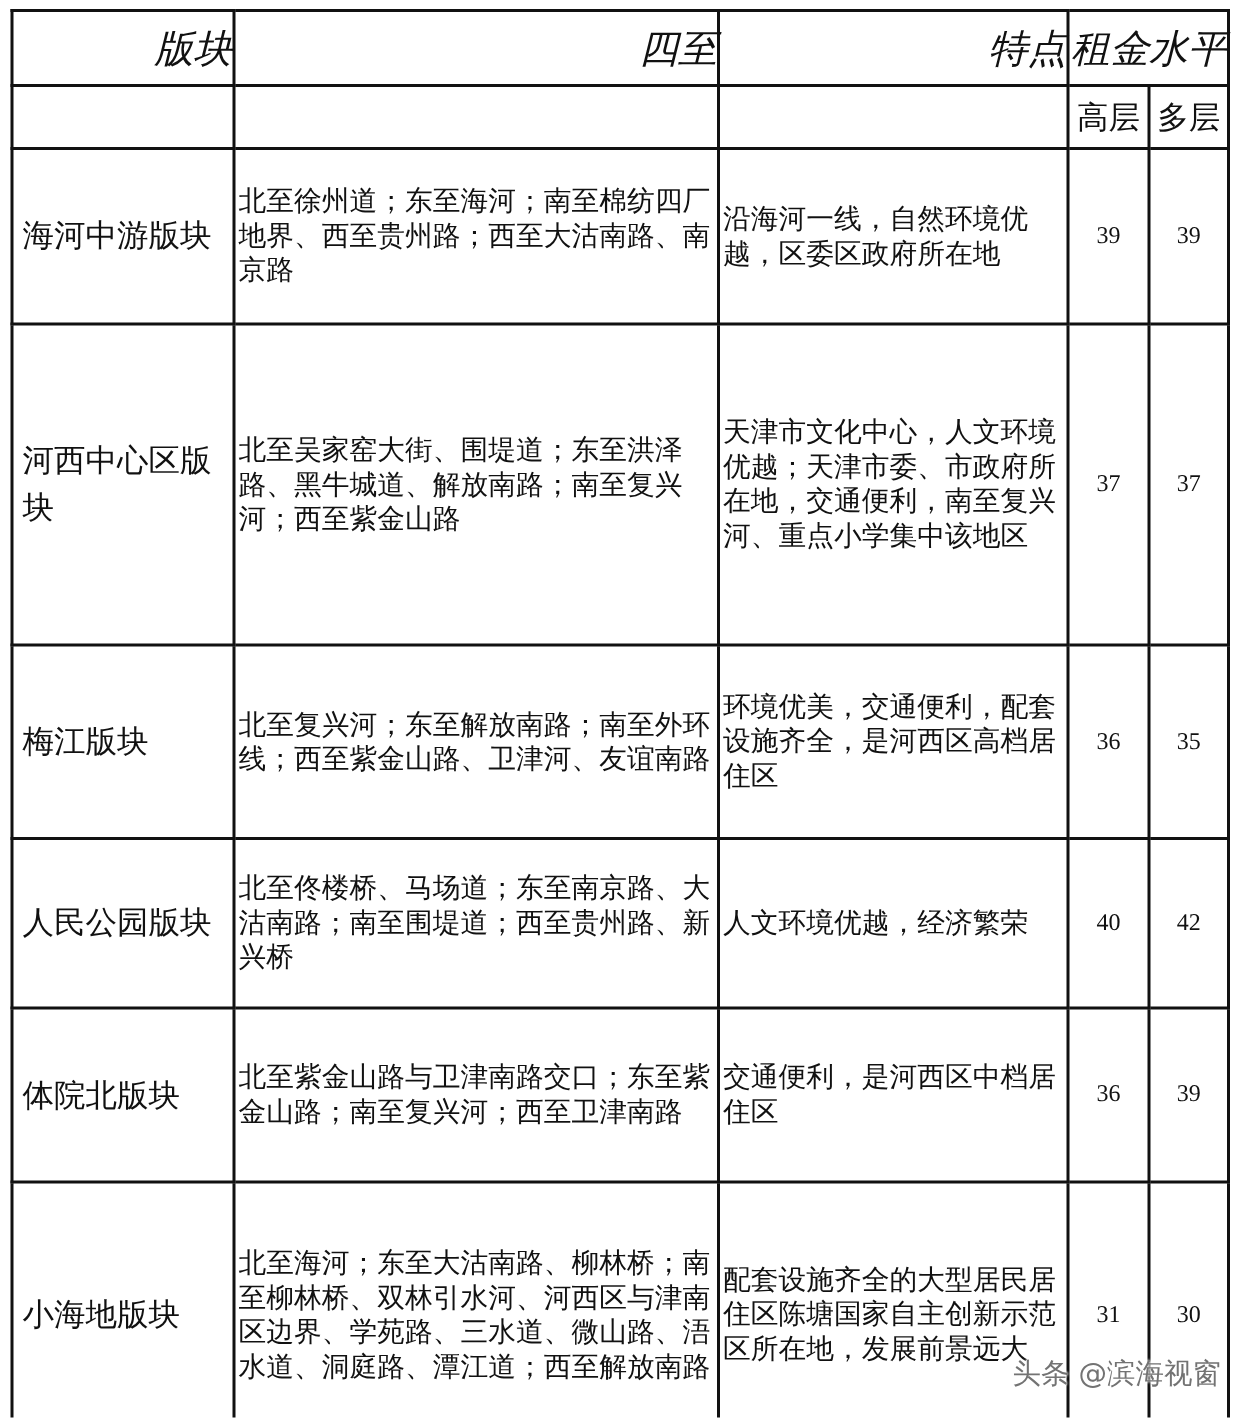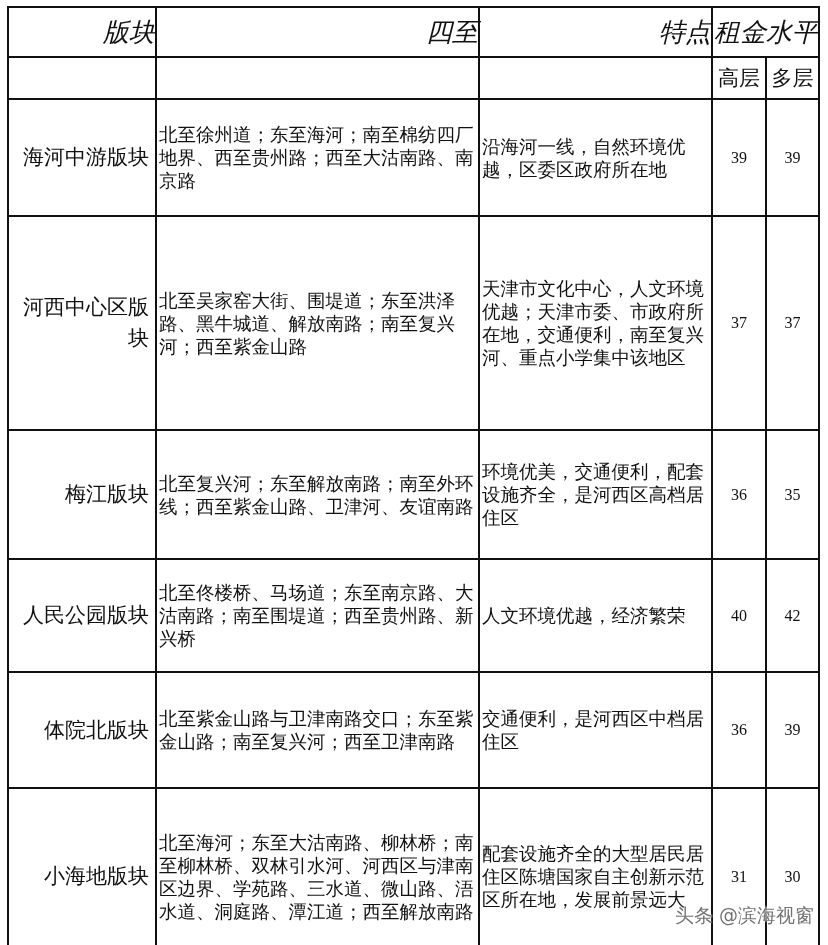--- a/index.html
+++ b/index.html
@@ -1,21 +1,21 @@
 <!DOCTYPE html>
 <html><head>
 <meta charset="utf-8">
 <style>
   html, body { margin:0; padding:0; background:#ffffff; }
   body { width:828px; height:945px; position:relative; overflow:hidden;
          font-family: "DejaVu Sans", "Liberation Sans", sans-serif; color:#111; }
   table.grid { position:absolute; left:7px; top:6px; border-collapse:collapse; table-layout:fixed; }
   table.grid td { border:2px solid #111; padding:0; vertical-align:middle; }
   .hdr { font-size:26px; text-align:right;font-style:italic; }
-  .name { font-size:21px; text-align:right; line-height:31px; padding:16px 6px !important;margin-left:20px; }
+  .name { font-size:21px; text-align:left; line-height:31px; padding:16px 6px !important;margin-left:20px; }
   .txt { font-size:18.5px; line-height:23px; text-align:left; padding:0 2px !important; word-break:break-all; }
   .num { font-family: Liberation Serif, serif; font-size:16px; text-align:center; }
   .sub { font-size:21px; text-align:center; }
   .watermark { position:absolute; right:14px; bottom:16px; font-size:19px; color:#737373;
                text-shadow: 0 0 2px #fff, 0 0 2px #fff; }
 </style>
 </head>
 <body>
 
 <table class="grid">

